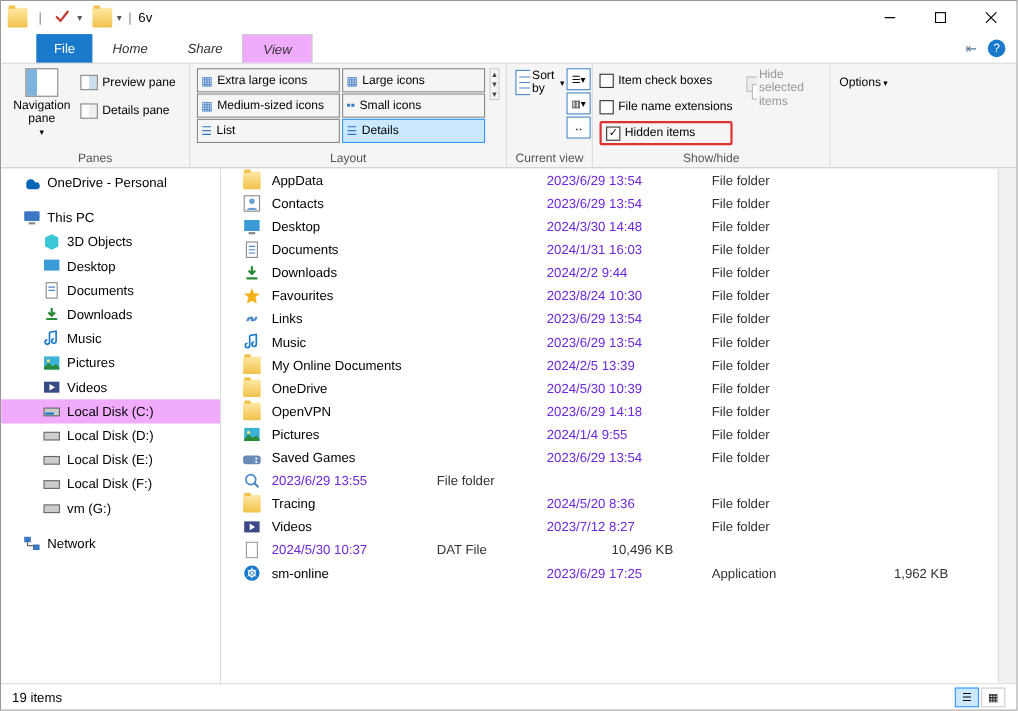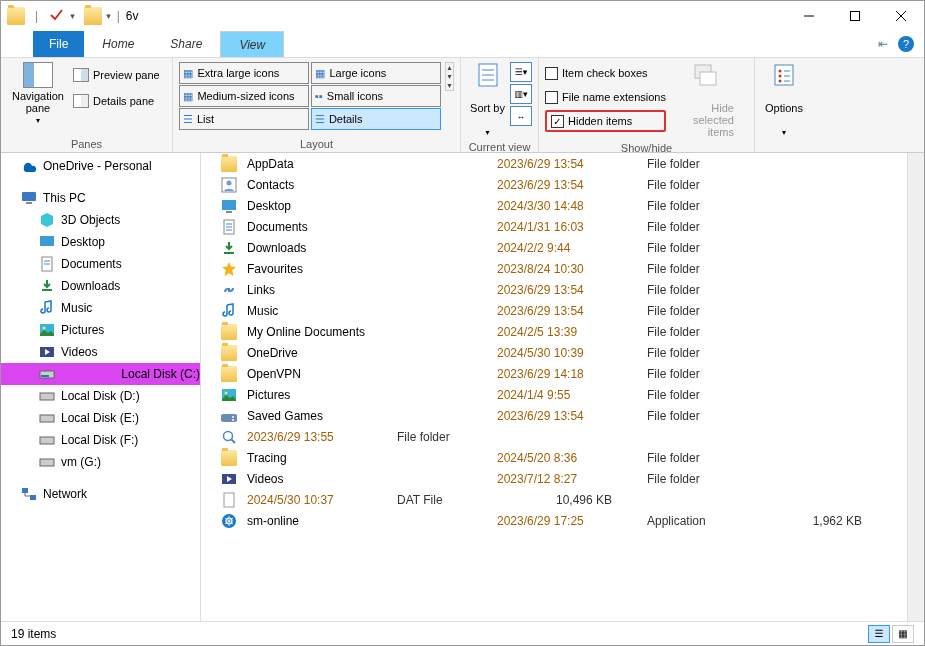--- a/index.html
+++ b/index.html
@@ -11,54 +11,54 @@
 .ticon { width: 18px; height: 18px; display:inline-block; }
 .titlebar-sep { color:#888; margin: 0 6px; font-size: 12px;}
 .titlebar-title { font-size: 12px; color:#000; }
 .win-controls { margin-left: auto; display:flex; }
 .win-btn { width: 46px; height: 30px; display:flex; align-items:center; justify-content:center; font-size:14px; }
 
 
 .menutabs { height: 26px; display:flex; align-items:stretch; font-size:12px; background:#fff;padding-left:32px;}
 .file-tab { background:#1979ca; color:#fff; padding: 0 16px; display:flex; align-items:center; }
 .m-tab { padding: 0 18px; display:flex; align-items:center; color:#333;font-style:italic; }
-.m-tab.active { background:#7dd3fc; border:1px solid #ccc; border-bottom:none;}
+.m-tab.active { background:#f0abfc; border:1px solid #ccc; border-bottom:none;}
 .help-area { margin-left:auto; display:flex; align-items:center; gap:10px; padding-right:10px; color:#555;}
 .help-circle { width:16px; height:16px; border-radius:50%; background:#1979ca; color:#fff; font-size:11px; display:flex; align-items:center; justify-content:center;}
 
 
 .ribbon { background:#f5f5f5; border-top:1px solid #ddd; border-bottom:1px solid #ccc; height:96px; display:flex; font-size:12px; }
 .r-group { border-right:1px solid #ddd; display:flex; flex-direction:column; }
 .r-group-body { flex:1; padding:4px 6px; display:flex; align-items:flex-start; gap:4px; }
 .r-group-label { text-align:center; font-size:11px; color:#555; padding-bottom:2px;}
 .navpane-btn { display:flex; flex-direction:column; align-items:center; width:62px; font-size:11px; text-align:center; gap:2px;}
 .navpane-icon { width:30px; height:26px; border:1px solid #888; background: linear-gradient(to right,#7fb3e0 35%,#fff 35%);}
 .checklabel { display:flex; align-items:center; gap:4px; font-size:11px; height:22px; white-space:nowrap;}
 .checkbox { width:13px; height:13px; border:1px solid #333; background:#fff; display:flex; align-items:center; justify-content:center; font-size:10px;}
 .layout-select { width:130px; height:22px; border:1px solid #888; display:flex; align-items:center; gap:4px; padding:0 3px; font-size:11px;}
 .layout-select.selected { background:#cce8ff; border-color:#3399ff;}
 .layout-grid { display:grid; grid-template-columns: repeat(2, 130px); grid-auto-rows:22px; gap:1px 2px;}
 .layout-drop { width:18px; display:flex; flex-direction:column; justify-content:space-around; font-size:8px; color:#444; border:1px solid #ccc;}
-.vert-btn { display:flex; flex-direction:column; align-items:center; width:46px; font-size:11px; text-align:right; gap:14px;}
+.vert-btn { display:flex; flex-direction:row; align-items:center; width:46px; font-size:11px; text-align:left; gap:2px;}
 .mini-stack { display:flex; flex-direction:column; gap:2px;}
 .highlight-red { border:2px solid #e03030; border-radius:2px; padding:0 4px;}
 
 
 .main { display:flex; height: calc(100% - 30px - 26px - 96px - 24px); position:relative; }
 .sidebar { width:200px; border-right:1px solid #ddd; overflow:hidden; padding-top:2px;}
 .tree-item { display:flex; align-items:center; gap:6px; height:22px; font-size:12px; padding-left:20px; white-space:nowrap;}
 .tree-item.child { padding-left:38px; }
-.tree-item.selected { background:#d946ef;justify-content:space-between; }
+.tree-item.selected { background:#f0abfc; }
 .tree-icon { width:16px; height:16px; flex-shrink:0; }
 
 .listview { flex:1; overflow:hidden; position:relative; }
 .row { display:flex; align-items:center; height:21px; font-size:12px; padding-left:20px; }
 .row .icon { width:16px; height:16px; margin-right:10px; flex-shrink:0;}
 .col-name { width:250px; overflow:hidden; text-overflow:ellipsis;}
-.col-date { width:150px; color:#a16207;}
+.col-date { width:150px; color:#6d28d9;}
 .col-type { width:130px; color:#333;}
 .col-size { width:85px; text-align:right; color:#333;}
 
 .scrollbar-v { position:absolute; right:0; top:0; width:17px; background:#f0f0f0; border-left:1px solid #ddd;}
 .statusbar { height:24px; border-top:1px solid #ddd; display:flex; align-items:center; font-size:12px; padding:0 10px; background:#fff;}
 .statusbar .viewbtns { margin-left:auto; display:flex; gap:2px;}
 .vb { width:22px; height:18px; border:1px solid #ccc; display:flex; align-items:center; justify-content:center; font-size:10px;}
 .vb.active { background:#cce8ff; border-color:#3399ff;}
 
 .folder-icon { background: linear-gradient(#ffe9a6,#f1c14a); border-radius:1px; position:relative;}

